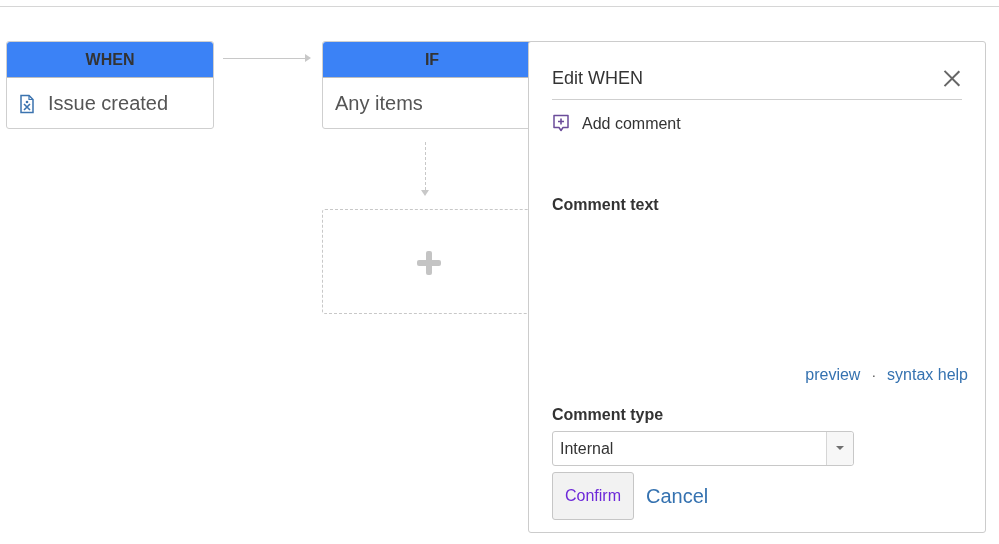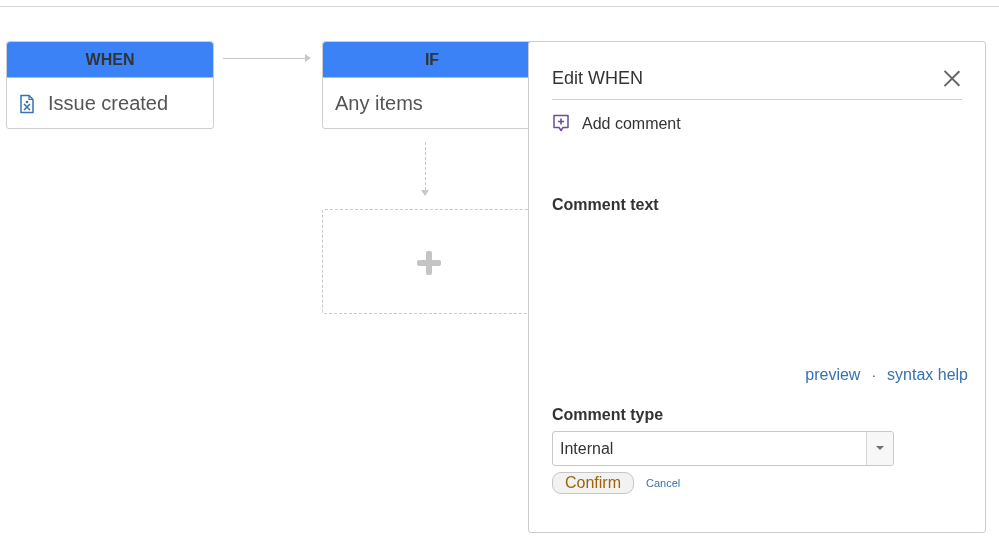--- a/index.html
+++ b/index.html
@@ -57,35 +57,35 @@
     border:1px solid #c8c8c8; border-radius:3px; box-sizing:border-box;
     box-shadow:inset 0 1px 2px rgba(0,0,0,0.12);
     padding:8px 6px; font-size:16px; color:#333; resize:both; font-family:"Liberation Sans", sans-serif;
     background:#fff; outline:none;
   }
   .links { position:absolute; right:17px; top:324px; font-size:16px; display:flex; align-items:center; }
   .link { color:#3572b0; cursor:pointer; }
   .sep { color:#555; margin:0 11px; font-size:14px; }
 
   .select {
-    position:absolute; left:23px; top:389px; width:342px; height:35px;
+    position:absolute; left:23px; top:389px; width:302px; height:35px;
     border:1px solid #c8c8c8; border-radius:3px; box-sizing:border-box; background:#fff; cursor:pointer;
   }
   .select-value { position:absolute; left:7px; top:8px; font-size:16px; color:#333; }
   .select-btn { position:absolute; right:0; top:0; width:26px; height:33px; border-left:1px solid #d6d6d6;
     background:#f7f7f7; border-radius:0 3px 3px 0; }
   .select-caret { position:absolute; left:9px; top:14px; width:0; height:0;
     border-left:4px solid transparent; border-right:4px solid transparent; border-top:4px solid #707070; }
 
   .btn-row { position:absolute; left:23px; top:430px; display:flex; align-items:center; }
   .confirm-btn {
-    height:22px; padding:0 12px; border:1px solid #c6c6c6; border-radius:9px; background:#f2f2f2;
-    font-size:16px; color:#a16207; font-family:"Liberation Sans", sans-serif; cursor:pointer;
+    height:48px; padding:0 12px; border:1px solid #c6c6c6; border-radius:3px; background:#f2f2f2;
+    font-size:16px; color:#6d28d9; font-family:"Liberation Sans", sans-serif; cursor:pointer;
   }
-  .cancel-link { margin-left:12px; font-size:11px; color:#3572b0; cursor:pointer; }
+  .cancel-link { margin-left:12px; font-size:20px; color:#3572b0; cursor:pointer; }
 </style>
 </head>
 <body>
 
 <div class="top-rule"></div>
 
 <div class="node" id="when-node">
   <div class="node-head">WHEN</div>
   <div class="node-body">
     <svg width="16" height="20" viewBox="0 0 16 20" style="margin-right:13px">

